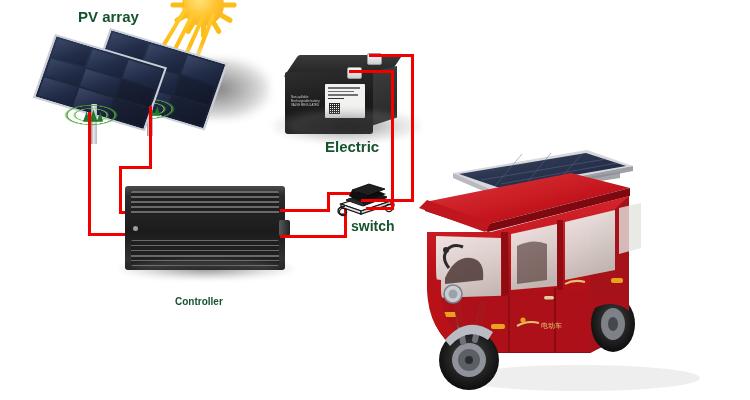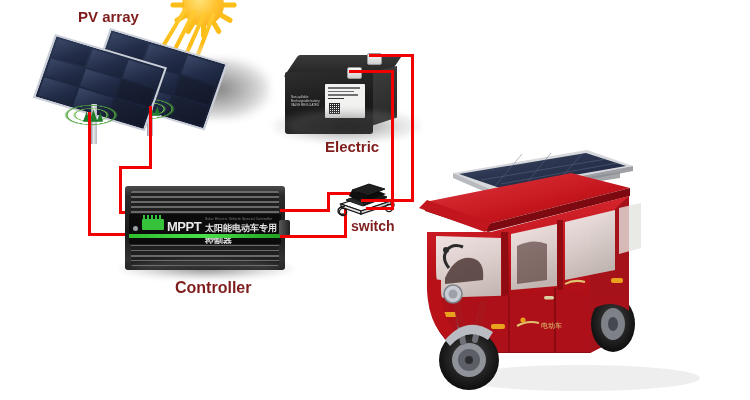--- a/index.html
+++ b/index.html
@@ -10,28 +10,28 @@
   #stage {
     position: relative;
     width: 750px;
     height: 400px;
     background: #ffffff;
     overflow: hidden;
     font-family: "Liberation Sans", sans-serif;
   }
   .lbl {
     position: absolute;
-    color: #7f1d1d;
+    color: #14532d;
     font-family: "Liberation Sans", sans-serif;
     white-space: nowrap;
     -webkit-font-smoothing: antialiased;
   }
   #label-pv    { left: 78px;  top: 8px;   font-size: 15px; font-weight: 600; }
   #label-batt  { left: 325px; top: 138px; font-size: 15px; font-weight: 700; }
-  #label-ctrl  { left: 175px; top: 279px; font-size: 16px; font-weight: 700; }
+  #label-ctrl  { left: 175px; top: 296px; font-size: 10px; font-weight: 700; }
   #label-sw    { left: 351px; top: 218px; font-size: 14px; font-weight: 600; }
 
   
   .wire {
     position: absolute;
     background: #f20000;
   }
   .wire-h { height: 3px; }
   .wire-v { width: 3px; }
 
@@ -304,27 +304,20 @@
 
   <div class="wire wire-v" style="left:149px; top:106px; height:62px;"></div>
   <div class="wire wire-h" style="left:119px; top:166px; width:33px;"></div>
   <div class="wire wire-v" style="left:119px; top:166px; height:48px;"></div>
   <div class="wire wire-h" style="left:119px; top:211px; width:22px;"></div>
 
   <div id="controller">
     <div class="ctl-body"></div>
     <div class="ctl-fins"></div>
     <div class="ctl-fins bottom"></div>
-    <div class="ctl-face">
-      <div class="ctl-brand"></div>
-      <div class="ctl-mppt">MPPT</div>
-      <div class="ctl-en">Solar Electric Vehicle Special Controller</div>
-      <div class="ctl-cn">太阳能电动车专用控制器</div>
-      <div class="ctl-greenbar"></div>
-    </div>
     <div class="ctl-led"></div>
     <div class="ctl-knob"></div>
   </div>
   <div class="shadow-blob" style="left:118px; top:258px; width:176px; height:22px;"></div>
   <span class="lbl" id="label-ctrl">Controller</span>
 
   <div class="wire wire-h" style="left:280px; top:209px; width:50px;"></div>
   <div class="wire wire-v" style="left:327px; top:192px; height:20px;"></div>
   <div class="wire wire-h" style="left:327px; top:192px; width:34px;"></div>
 

